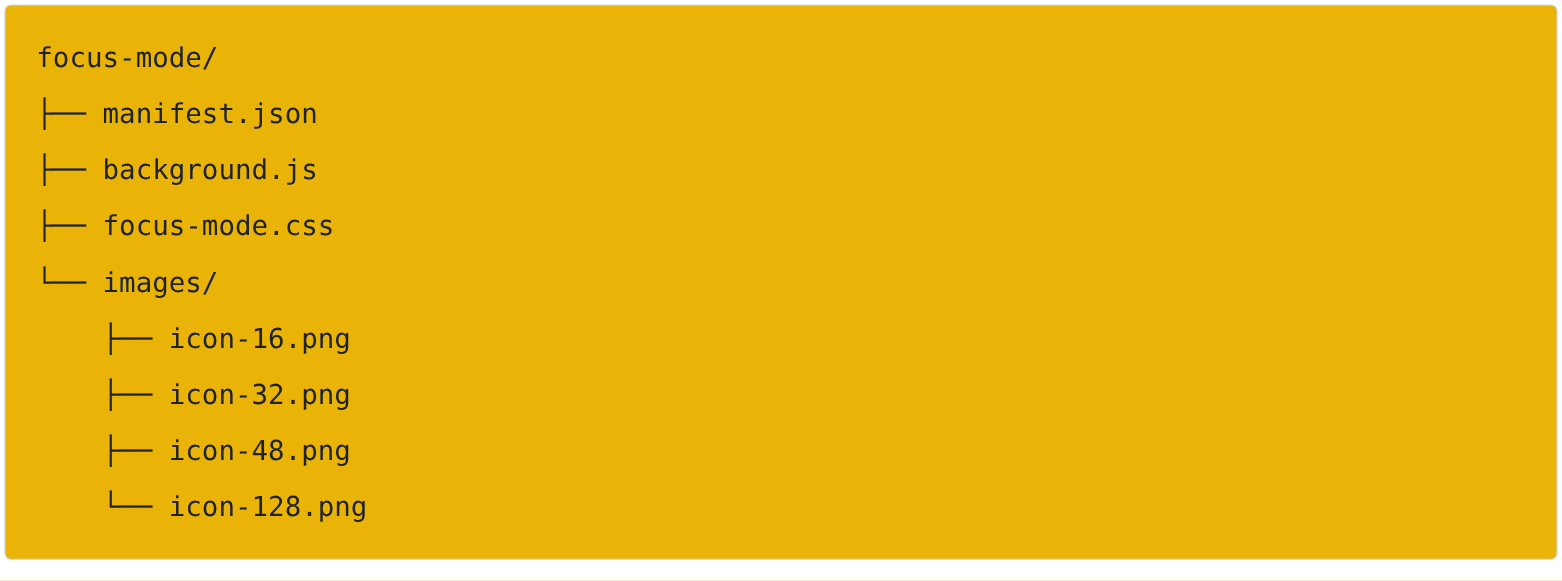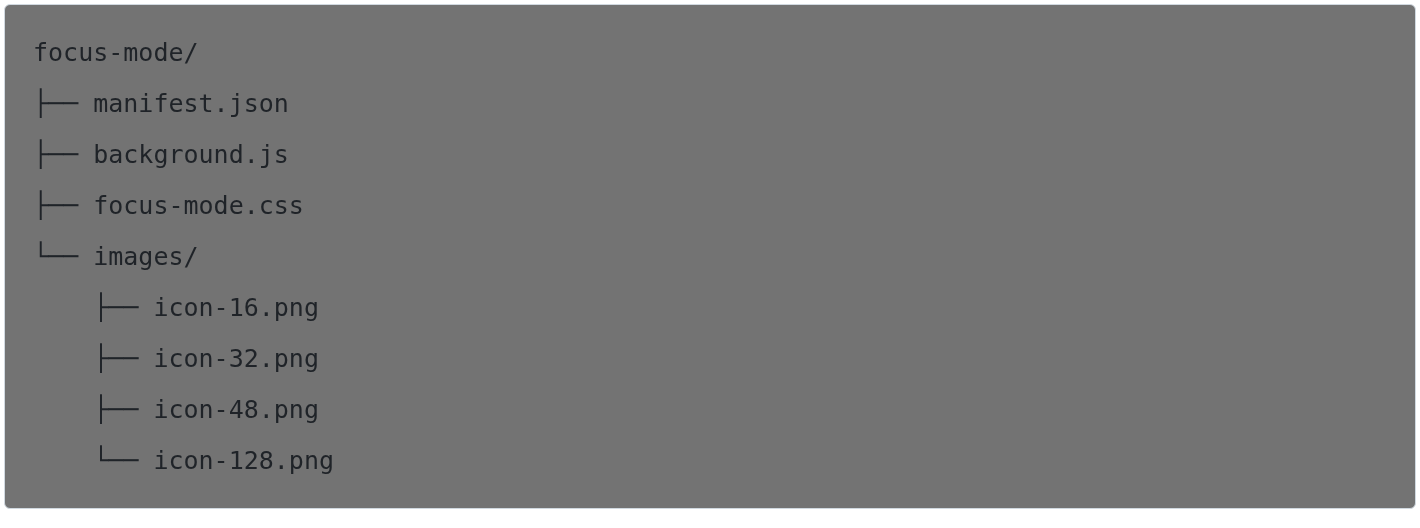--- a/index.html
+++ b/index.html
@@ -6,21 +6,21 @@
       margin: 0;
       padding: 0;
       box-sizing: border-box;
     }
     body {
       background: #ffffff;
       padding: 4px;
       font-family: ui-monospace, SFMono-Regular, "SF Mono", Menlo, Consolas, "Liberation Mono", monospace;
     }
     .code-block {
-      background: #737373;
+      background: #eab308;
       border: 1px solid #d1d9e0;
       border-radius: 6px;
       padding: 22px 28px;
       font-size: 25px;
       line-height: 2.04;
       color: #1f2328;
       white-space: pre;
       overflow-x: auto;
     }
   </style>

